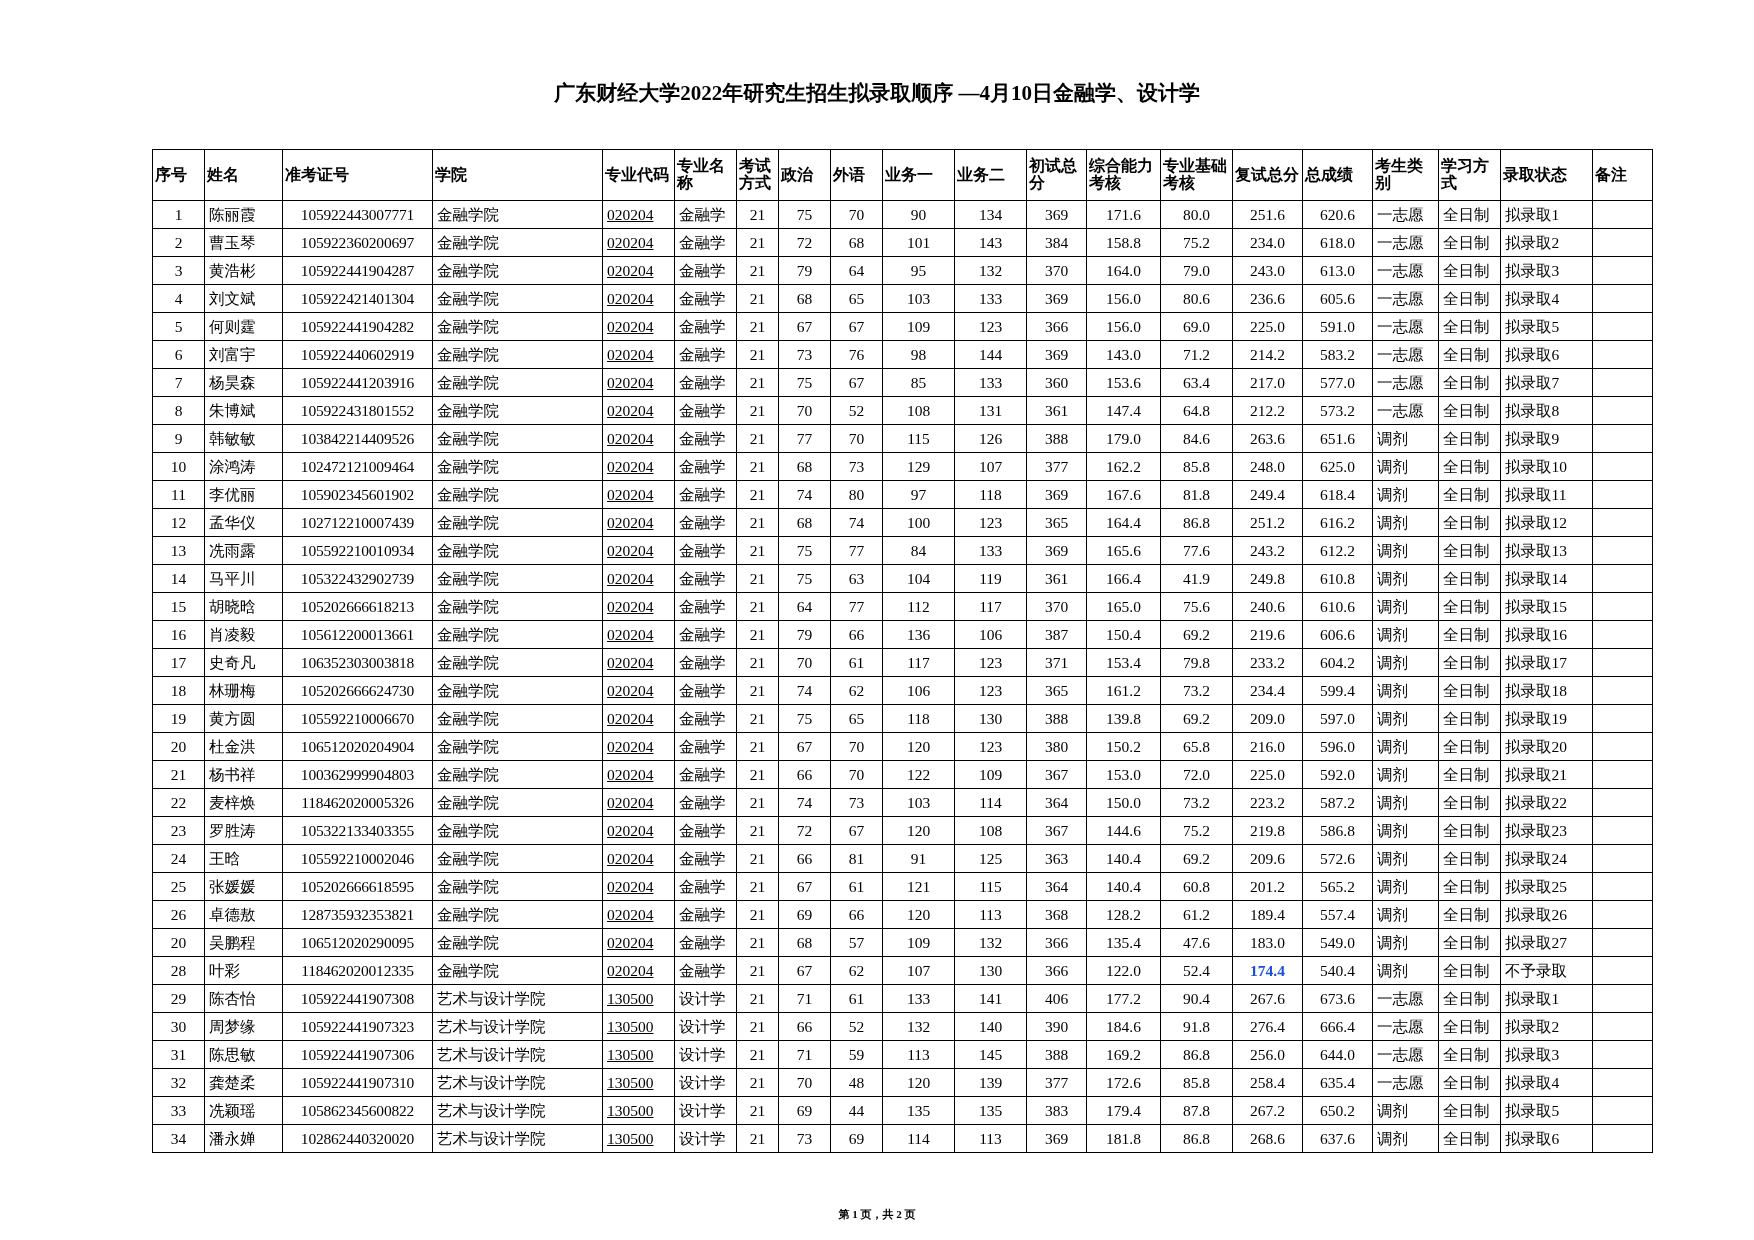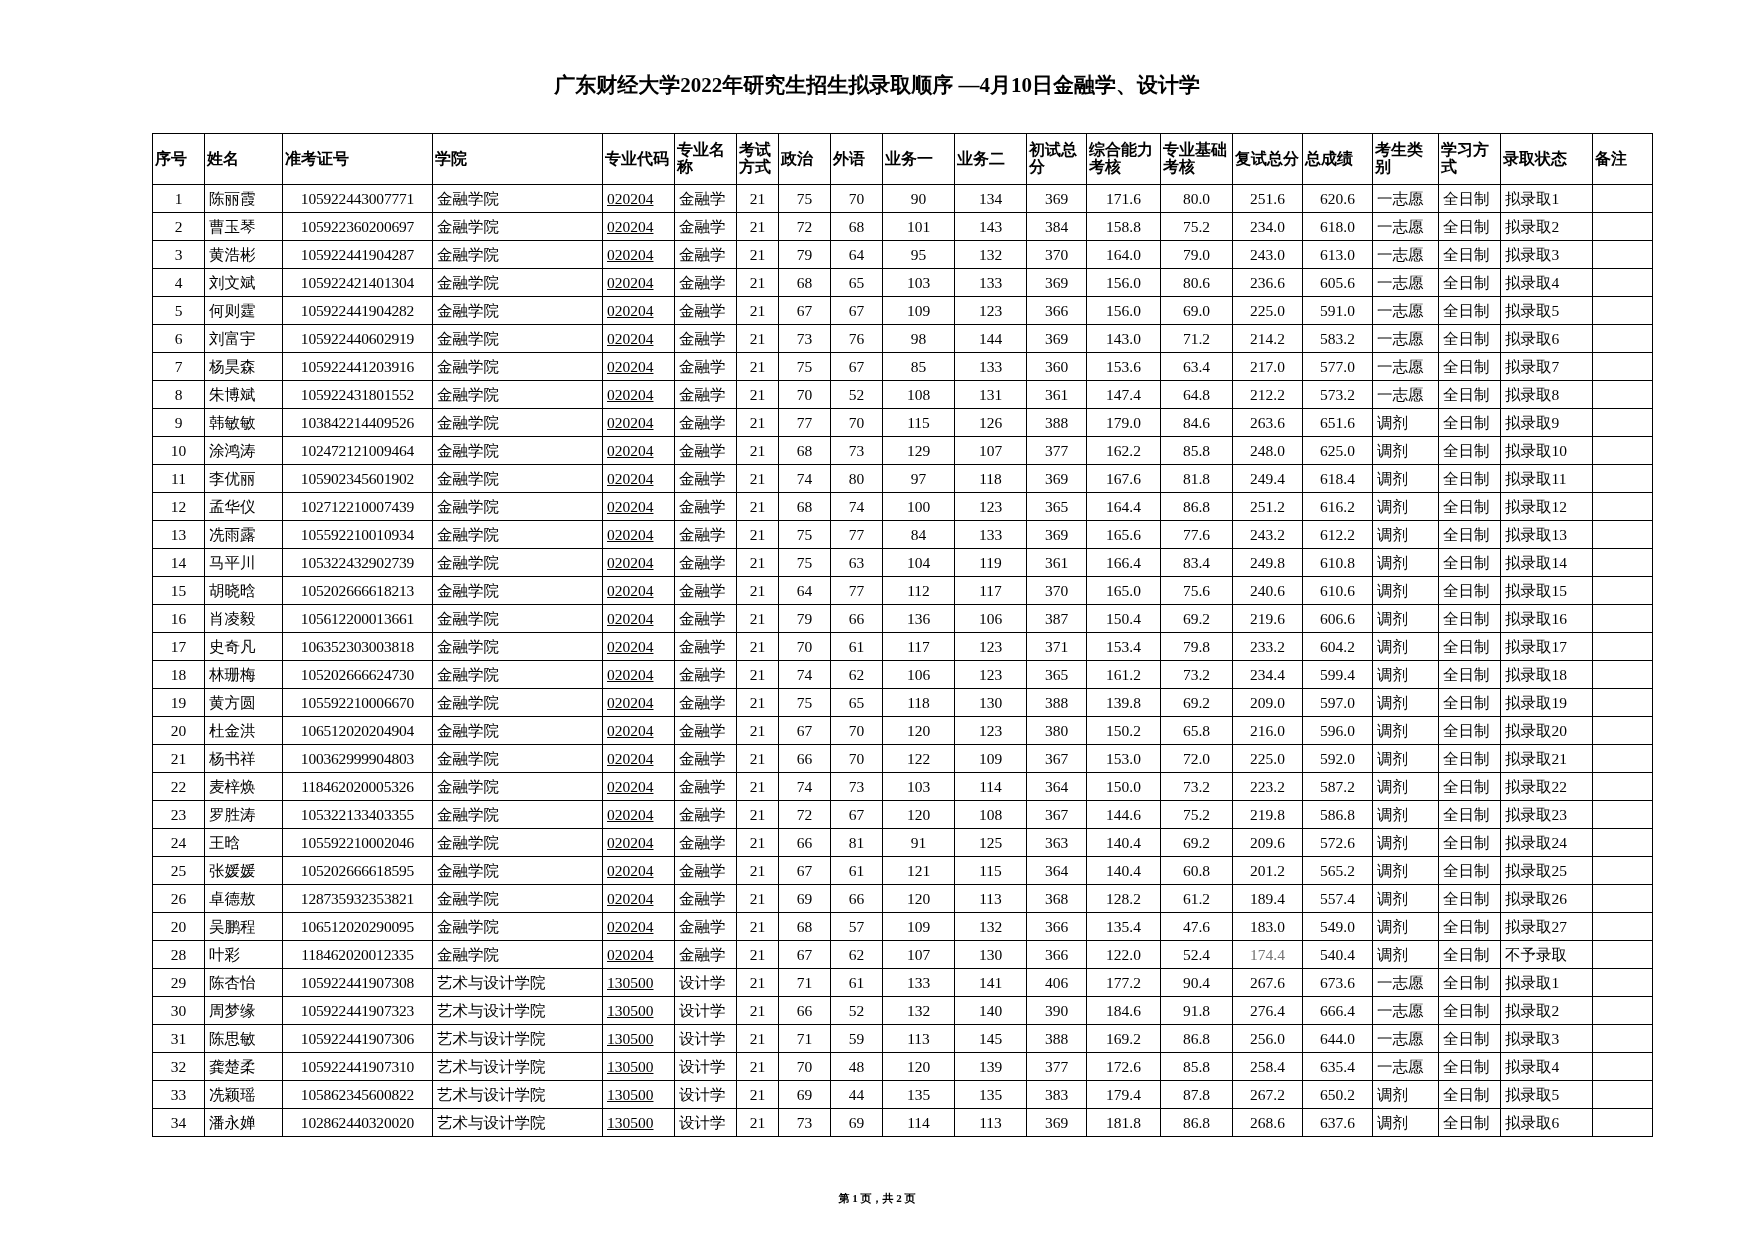--- a/index.html
+++ b/index.html
@@ -19,21 +19,21 @@
     width: 1754px;
     height: 1240px;
     box-sizing: border-box;
     padding: 0;
     position: relative;
   }
   .doc-title {
     text-align: center;
     font-size: 21px;
     font-weight: bold;
-    margin: 8px;
+    margin: 16px;
     padding-top: 63px;
     letter-spacing: 0px;
     font-family: "Liberation Serif", "DejaVu Serif", serif;
   }
   .table-wrap {
     margin: 0 auto;
     padding-top: 26px;
     width: 1450px;
   }
   table.grid {
@@ -55,21 +55,21 @@
     font-weight: bold;
     font-size: 16px;
     text-align: left;
     height: 50px;
     padding: 0 2px;
     white-space: normal;
     word-break: break-all;
     line-height: 1.05;
   }
   .num { text-align: center; font-family: "Liberation Serif", "DejaVu Serif", serif; }
-  .reject { color: #737373; }
+  .reject { color: #1d4ed8; font-weight: bold; }
   td.name, td.college, td.major, td.cand, td.study, td.status {
     text-align: left;
     padding-left: 4px !important;
   }
   td.code { text-align: left; padding-left: 4px !important; text-decoration: underline; }
   td.ticket { text-align: center; letter-spacing: -0.2px; margin-left: 21px; }
   .footer {
     text-align: center;
     font-size: 11px;
     font-weight: bold;
@@ -468,21 +468,21 @@
             <td class="college">金融学院</td>
             <td class="code">020204</td>
             <td class="major">金融学</td>
             <td class="num">21</td>
             <td class="num">75</td>
             <td class="num">63</td>
             <td class="num">104</td>
             <td class="num">119</td>
             <td class="num">361</td>
             <td class="num">166.4</td>
-            <td class="num">83.4</td>
+            <td class="num">41.9</td>
             <td class="num">249.8</td>
             <td class="num">610.8</td>
             <td class="cand">调剂</td>
             <td class="study">全日制</td>
             <td class="status">拟录取14</td>
             <td class="num"></td>
           </tr>
           <tr>
             <td class="num">15</td>
             <td class="name">胡晓晗</td>

